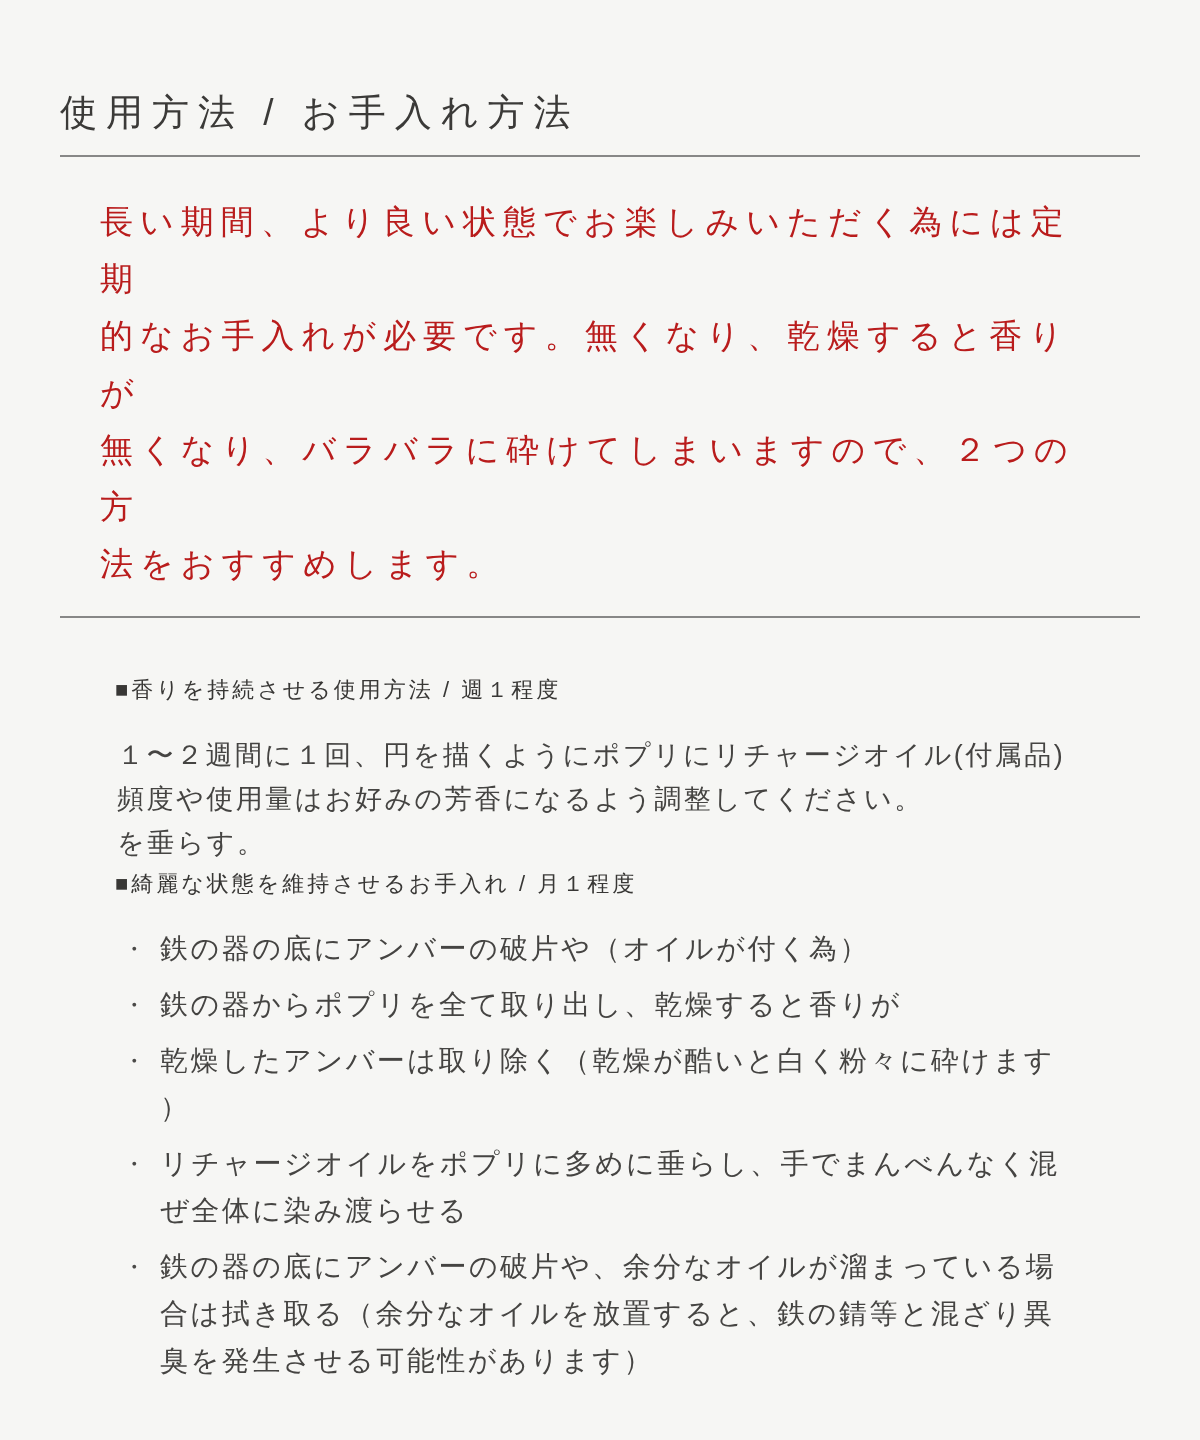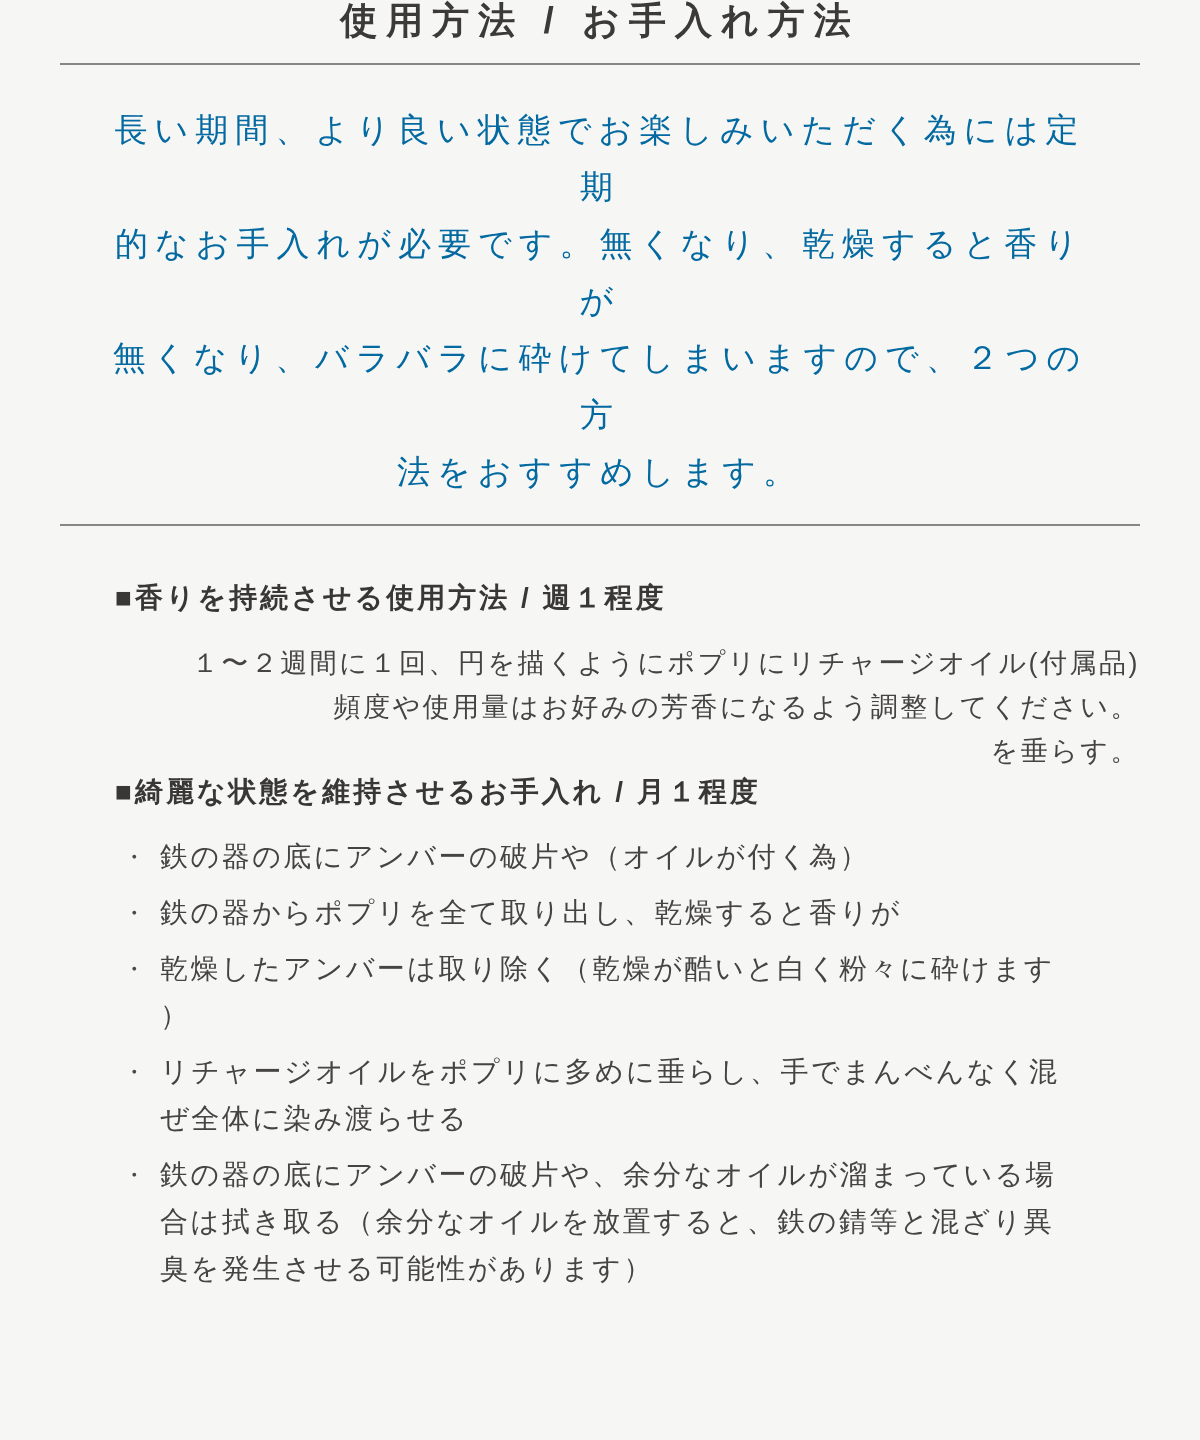--- a/index.html
+++ b/index.html
@@ -15,63 +15,62 @@
     color: var(--text);
     font-family: "Liberation Sans", "DejaVu Sans", sans-serif;
     overflow: hidden;
   }
   .page {
     width: 1200px;
     height: 1440px;
     padding: 0 60px;
   }
   .doc-title {
-    text-align: center;
+    padding-top: 92px;
+    text-align: left;
     font-size: 37px;
     line-height: 42px;
-    font-weight: 700;
+    font-weight: 400;
     letter-spacing: 9px;
     color: #3b3a38;
     white-space: nowrap;
   }
   .divider {
     border: none;
     border-top: 2px solid var(--divider);
     margin: 0;
   }
   .divider-1 { margin-top: 21px; }
   .divider-2 { margin-top: 24px; }
   .intro {
     margin-top: 36px;
     padding: 0 40px;
     font-size: 33px;
     line-height: 57px;
     letter-spacing: 7px;
-    color: #0369a1;
-    text-align: center;
+    color: #b91c1c;
   }
   .section-heading {
-    font-size: 28px;
+    font-size: 22px;
     line-height: 38px;
-    font-weight: 700;
+    font-weight: 400;
     letter-spacing: 3px;
     color: #383735;
     padding-left: 55px;
     white-space: nowrap;
   }
   .heading-scent { margin-top: 53px; }
   .heading-care  { }
   .scent-body {
     margin-top: 24px;
     padding-left: 57px;
     font-size: 27px;
     line-height: 44px;
     letter-spacing: 2.5px;
     color: #454442;
-    text-align: right;
   }
   .bullet-list {
     margin-top: 22px;
     list-style: none;
     padding-left: 62px;
   }
   .bullet-item {
     display: flex;
     align-items: flex-start;
     margin-bottom: 9px;

